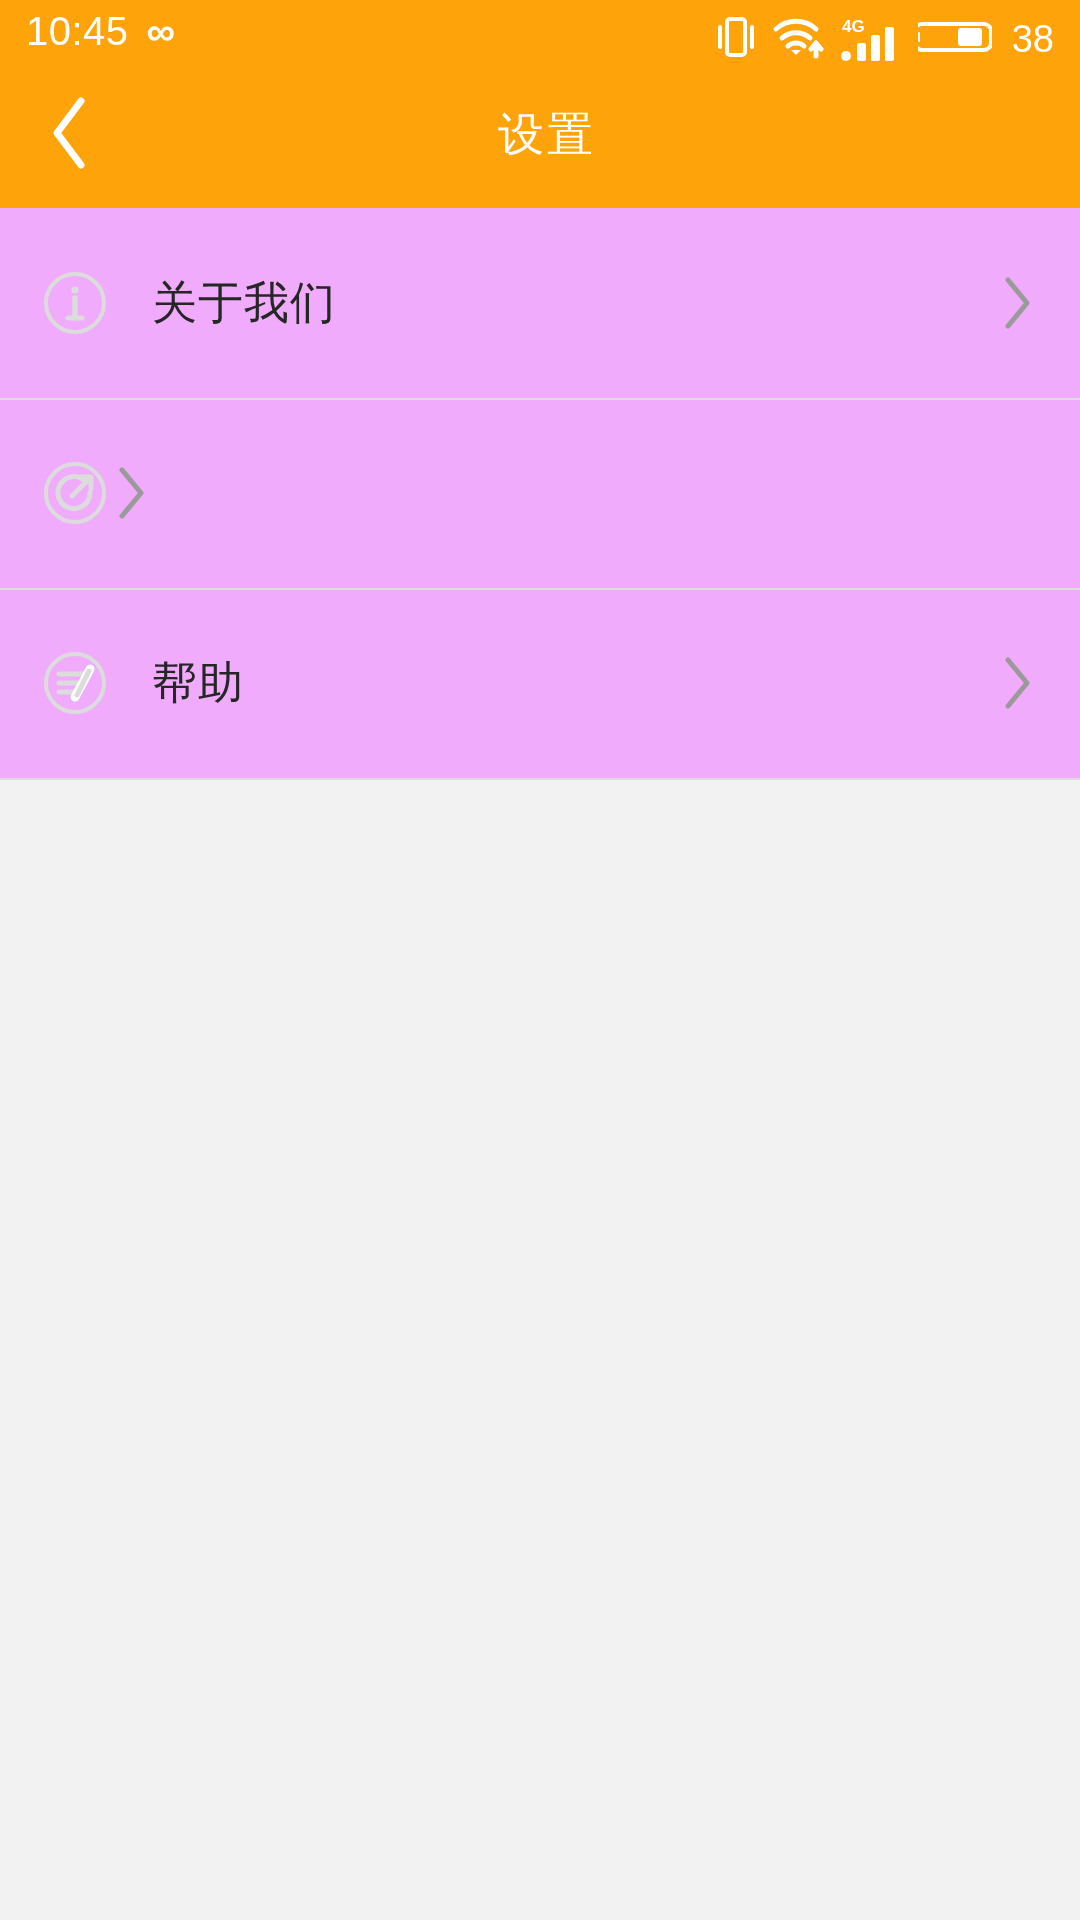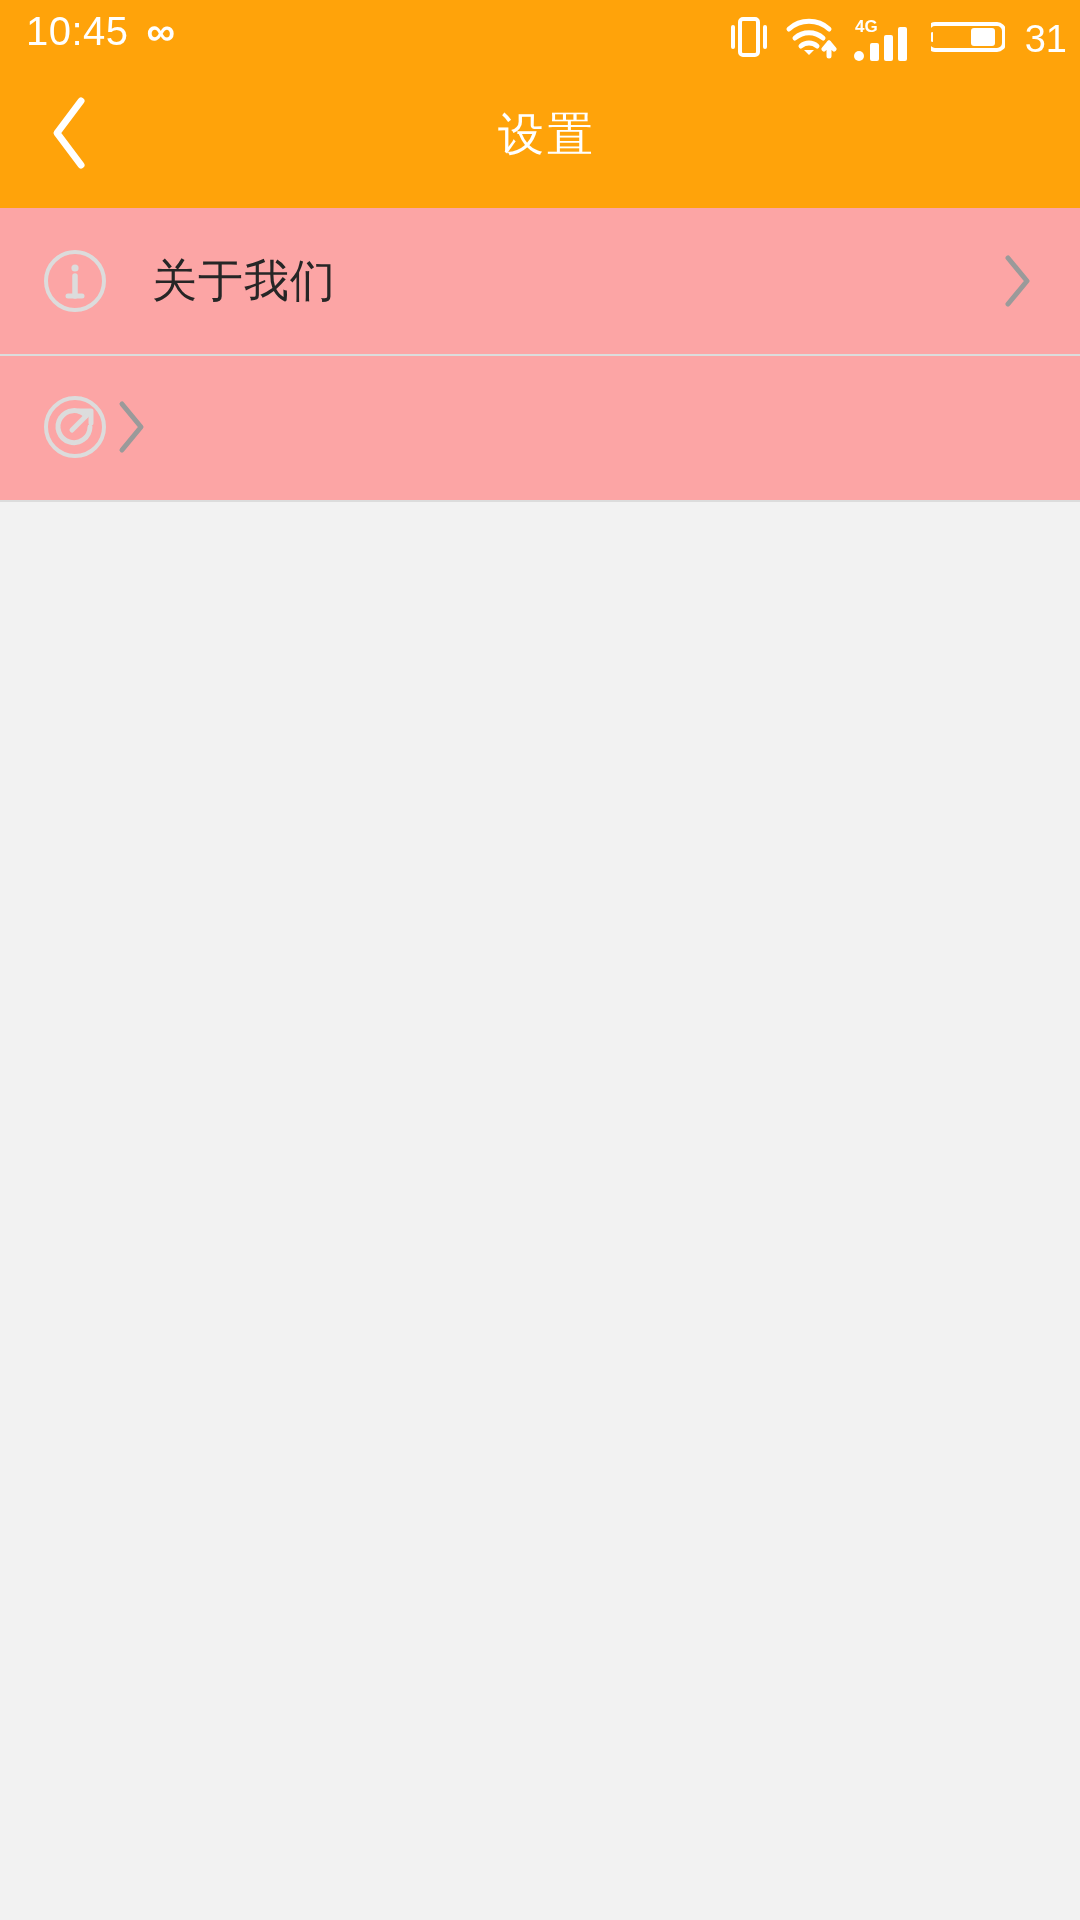--- a/index.html
+++ b/index.html
@@ -8,21 +8,21 @@
     font-family:"Liberation Sans", sans-serif;
     background:#f2f2f2;
     overflow:hidden;
   }
 
   
   .statusbar{
     height:62px; width:100%;
     background:var(--brand,#FFA30A);
     display:flex; align-items:center;
-    padding:0 13px 0 26px;
+    padding:0 26px 0 26px;
     color:#fff;
     gap:32px;
   }
   .sb-left{ display:flex; align-items:center; gap:18px; }
   .sb-time{ font-size:40px; line-height:1; letter-spacing:0.5px; font-weight:400; }
   .sb-infinity{ font-size:40px; line-height:1; font-weight:700; }
   .sb-spacer{ flex:1; }
   .sb-right{ display:flex; align-items:center; gap:16px;margin-top:16px; }
   .sb-batt-num{ font-size:38px; line-height:1; margin-left:4px; }
 
@@ -40,24 +40,24 @@
     cursor:pointer;
   }
   .header-title{
     color:#ffffff; font-size:46px; font-weight:400;
     letter-spacing:3px;
   }
 
   
   .list{ background:#ffffff; width:100%; }
   .row{
-    height:146px; width:100%;
+    height:190px; width:100%;
     display:flex; align-items:center;
     padding:0 40px 0 42px;
-    background:#fca5a5;
+    background:#f0abfc;
     position:relative;
     cursor:pointer;
   }
   .row + .row::before{
     content:""; position:absolute; left:0; right:0; top:0;
     height:2px; background:#dcdcdc;
   }
   .row-icon{
     width:66px; height:66px; flex:0 0 66px;
     display:flex; align-items:center; justify-content:center;
@@ -115,21 +115,21 @@
       </span>
 
       <span>
         <svg width="74" height="42" viewBox="0 0 74 42">
           <path d="M6 8 h62 a7 7 0 0 1 7 7 v12 a7 7 0 0 1 -7 7 h-62 a7 7 0 0 1 -7 -7 v-12 a7 7 0 0 1 7 -7 z" transform="translate(-2,0)" fill="none" stroke="#fff" stroke-width="4"></path>
           <path d="M2 16 a5 5 0 0 0 0 10 z" fill="#fff"></path>
           <rect x="40" y="12" width="24" height="18" rx="3" fill="#fff"></rect>
         </svg>
       </span>
 
-      <span class="sb-batt-num">31</span>
+      <span class="sb-batt-num">38</span>
     </div>
   </div>
 
   <div class="header">
     <div class="back-btn">
       <span>
         <svg width="46" height="76" viewBox="0 0 46 76">
           <path d="M34 6 L10 38 L34 70" fill="none" stroke="#fff" stroke-width="7" stroke-linecap="round" stroke-linejoin="round"></path>
         </svg>
       </span>
@@ -165,20 +165,38 @@
           <path d="M37 17 h12 v12" fill="none" stroke="#dcdcdc" stroke-width="5" stroke-linecap="round" stroke-linejoin="round"></path>
         </svg>
       </span>
       <span class="row-chev">
         <svg width="34" height="56" viewBox="0 0 34 56">
           <path d="M8 5 L27 28 L8 51" fill="none" stroke="#9a9a9a" stroke-width="5" stroke-linecap="round" stroke-linejoin="round"></path>
         </svg>
       </span>
     </div>
 
+    <div class="row">
+      <span class="row-icon">
+        <svg width="66" height="66" viewBox="0 0 66 66">
+          <circle cx="33" cy="33" r="29" fill="none" stroke="#dcdcdc" stroke-width="4"></circle>
+          <path d="M17 24 h28" stroke="#dcdcdc" stroke-width="5" stroke-linecap="round"></path>
+          <path d="M17 33 h22" stroke="#dcdcdc" stroke-width="5" stroke-linecap="round"></path>
+          <path d="M17 42 h17" stroke="#dcdcdc" stroke-width="5" stroke-linecap="round"></path>
+          <path d="M48 19 L33 47" stroke="#ffffff" stroke-width="9" stroke-linecap="round"></path>
+          <path d="M47 21 L35 45" stroke="#dcdcdc" stroke-width="5" stroke-linecap="round"></path>
+        </svg>
+      </span>
+      <span class="row-label">帮助</span>
+      <span class="row-chev">
+        <svg width="34" height="56" viewBox="0 0 34 56">
+          <path d="M8 5 L27 28 L8 51" fill="none" stroke="#9a9a9a" stroke-width="5" stroke-linecap="round" stroke-linejoin="round"></path>
+        </svg>
+      </span>
+    </div>
 
 
   </div>
 
   <div class="list-bottom-border"></div>
   <div class="filler"></div>
 
 </div>
 
 </body></html>

